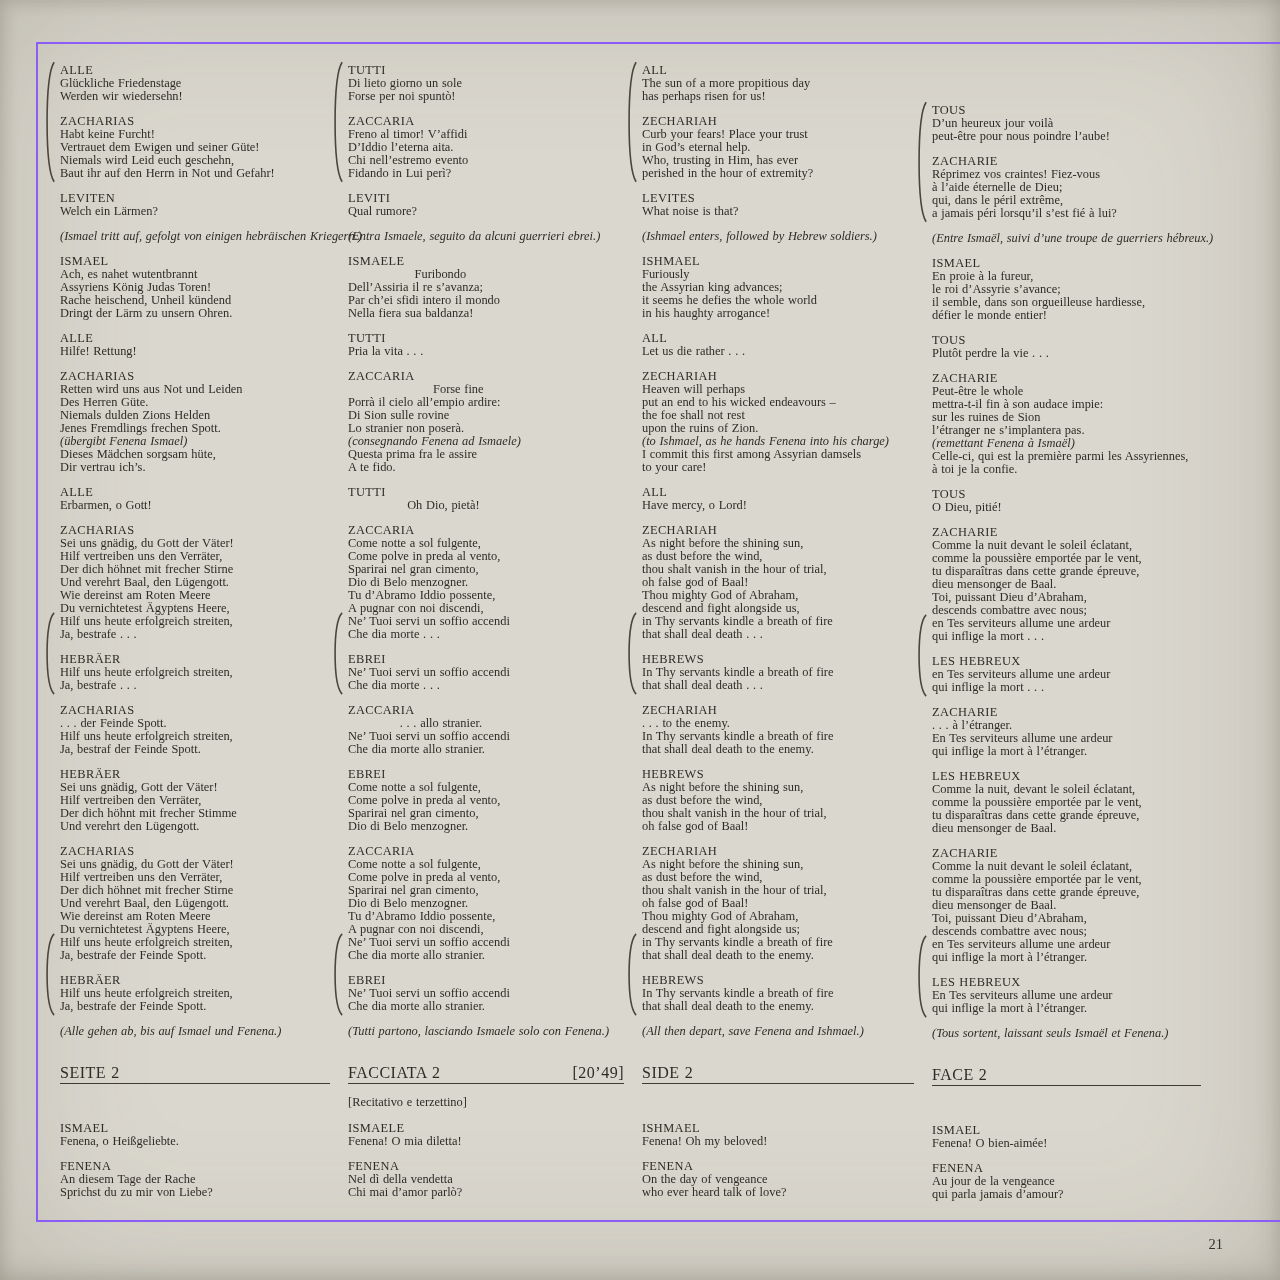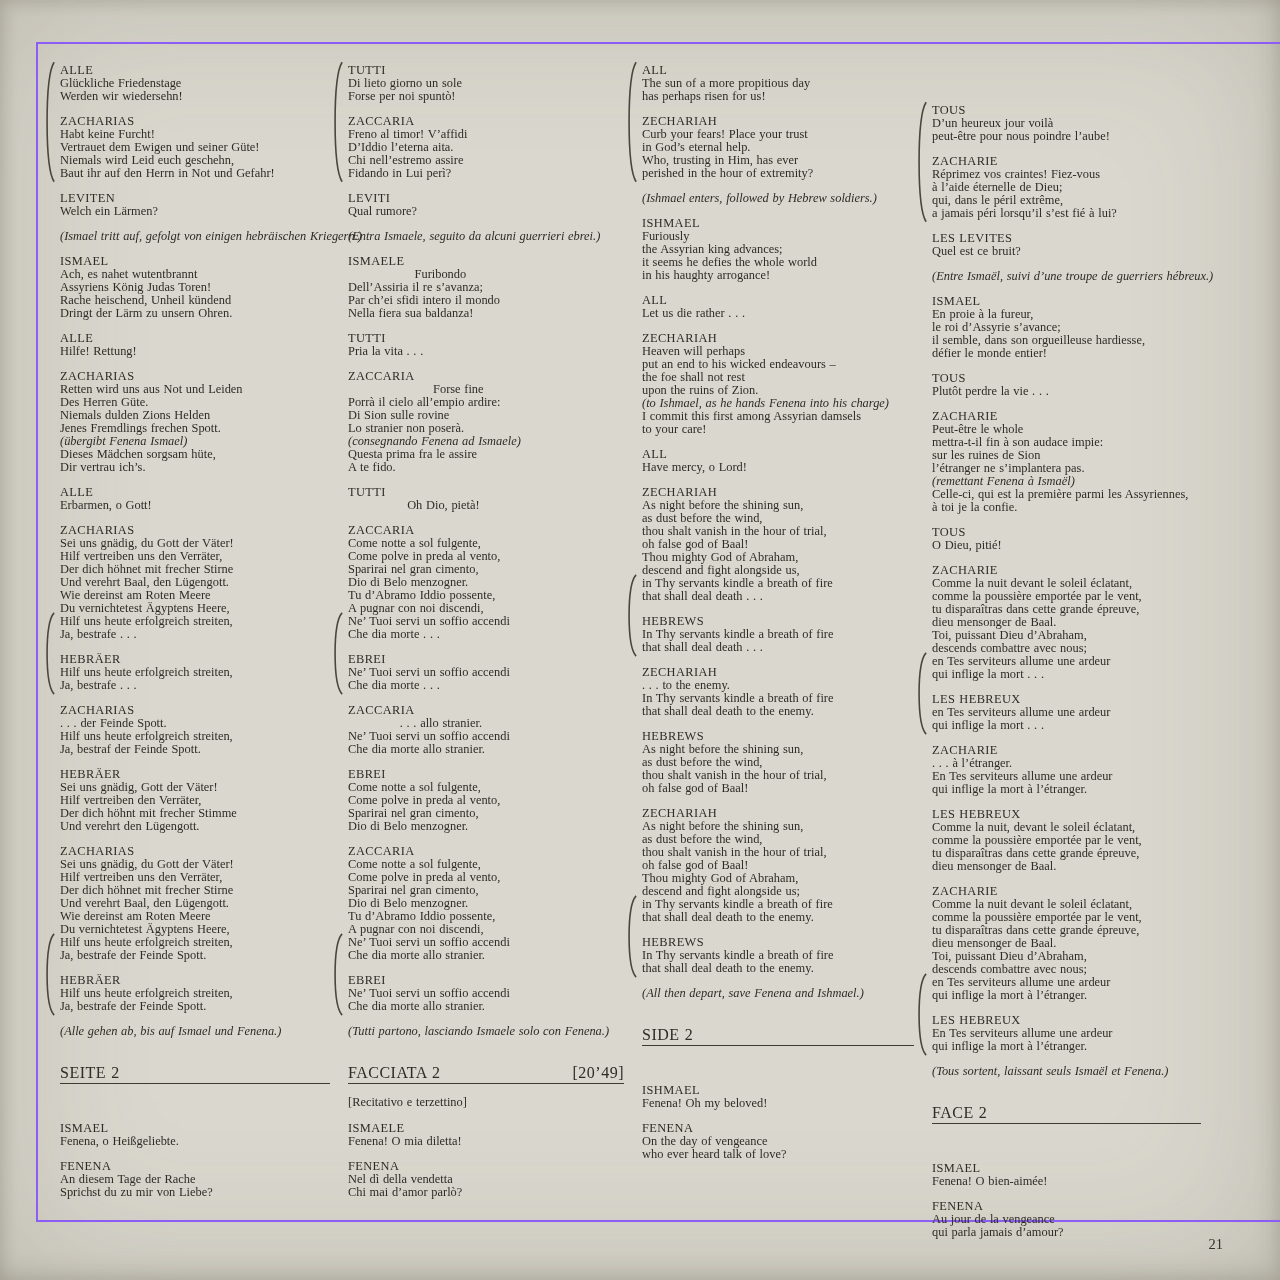--- a/index.html
+++ b/index.html
@@ -205,21 +205,21 @@
             </svg>
             <div class="block">
               <div class="role">TUTTI</div>
               <div class="line">Di lieto giorno un sole</div>
               <div class="line">Forse per noi spuntò!</div>
             </div>
             <div class="block">
               <div class="role">ZACCARIA</div>
               <div class="line">Freno al timor! V’affidi</div>
               <div class="line">D’Iddio l’eterna aita.</div>
-              <div class="line">Chi nell’estremo assire</div>
+              <div class="line">Chi nell’estremo evento</div>
               <div class="line">Fidando in Lui perì?</div>
             </div>
           </div>
           <div class="group">
             <div class="block">
               <div class="role">LEVITI</div>
               <div class="line">Qual rumore?</div>
             </div>
           </div>
           <div class="group">
@@ -360,20 +360,26 @@
             <div class="block">
               <div class="role">ZECHARIAH</div>
               <div class="line">Curb your fears! Place your trust</div>
               <div class="line">in God’s eternal help.</div>
               <div class="line">Who, trusting in Him, has ever</div>
               <div class="line">perished in the hour of extremity?</div>
             </div>
           </div>
           <div class="group">
             <div class="block">
+              <div class="role">LEVITES</div>
+              <div class="line">What noise is that?</div>
+            </div>
+          </div>
+          <div class="group">
+            <div class="block">
               <div class="line dir">(Ishmael enters, followed by Hebrew soldiers.)</div>
             </div>
           </div>
           <div class="group">
             <div class="block">
               <div class="role">ISHMAEL</div>
               <div class="line">Furiously</div>
               <div class="line">the Assyrian king advances;</div>
               <div class="line">it seems he defies the whole world</div>
               <div class="line">in his haughty arrogance!</div>
@@ -502,26 +508,20 @@
             <div class="block">
               <div class="role">ZACHARIE</div>
               <div class="line">Réprimez vos craintes! Fiez-vous</div>
               <div class="line">à l’aide éternelle de Dieu;</div>
               <div class="line">qui, dans le péril extrême,</div>
               <div class="line">a jamais péri lorsqu’il s’est fié à lui?</div>
             </div>
           </div>
           <div class="group">
             <div class="block">
-              <div class="role">LES LEVITES</div>
-              <div class="line">Quel est ce bruit?</div>
-            </div>
-          </div>
-          <div class="group">
-            <div class="block">
               <div class="line dir">(Entre Ismaël, suivi d’une troupe de guerriers hébreux.)</div>
             </div>
           </div>
           <div class="group">
             <div class="block">
               <div class="role">ISMAEL</div>
               <div class="line">En proie à la fureur,</div>
               <div class="line">le roi d’Assyrie s’avance;</div>
               <div class="line">il semble, dans son orgueilleuse hardiesse,</div>
               <div class="line">défier le monde entier!</div>

